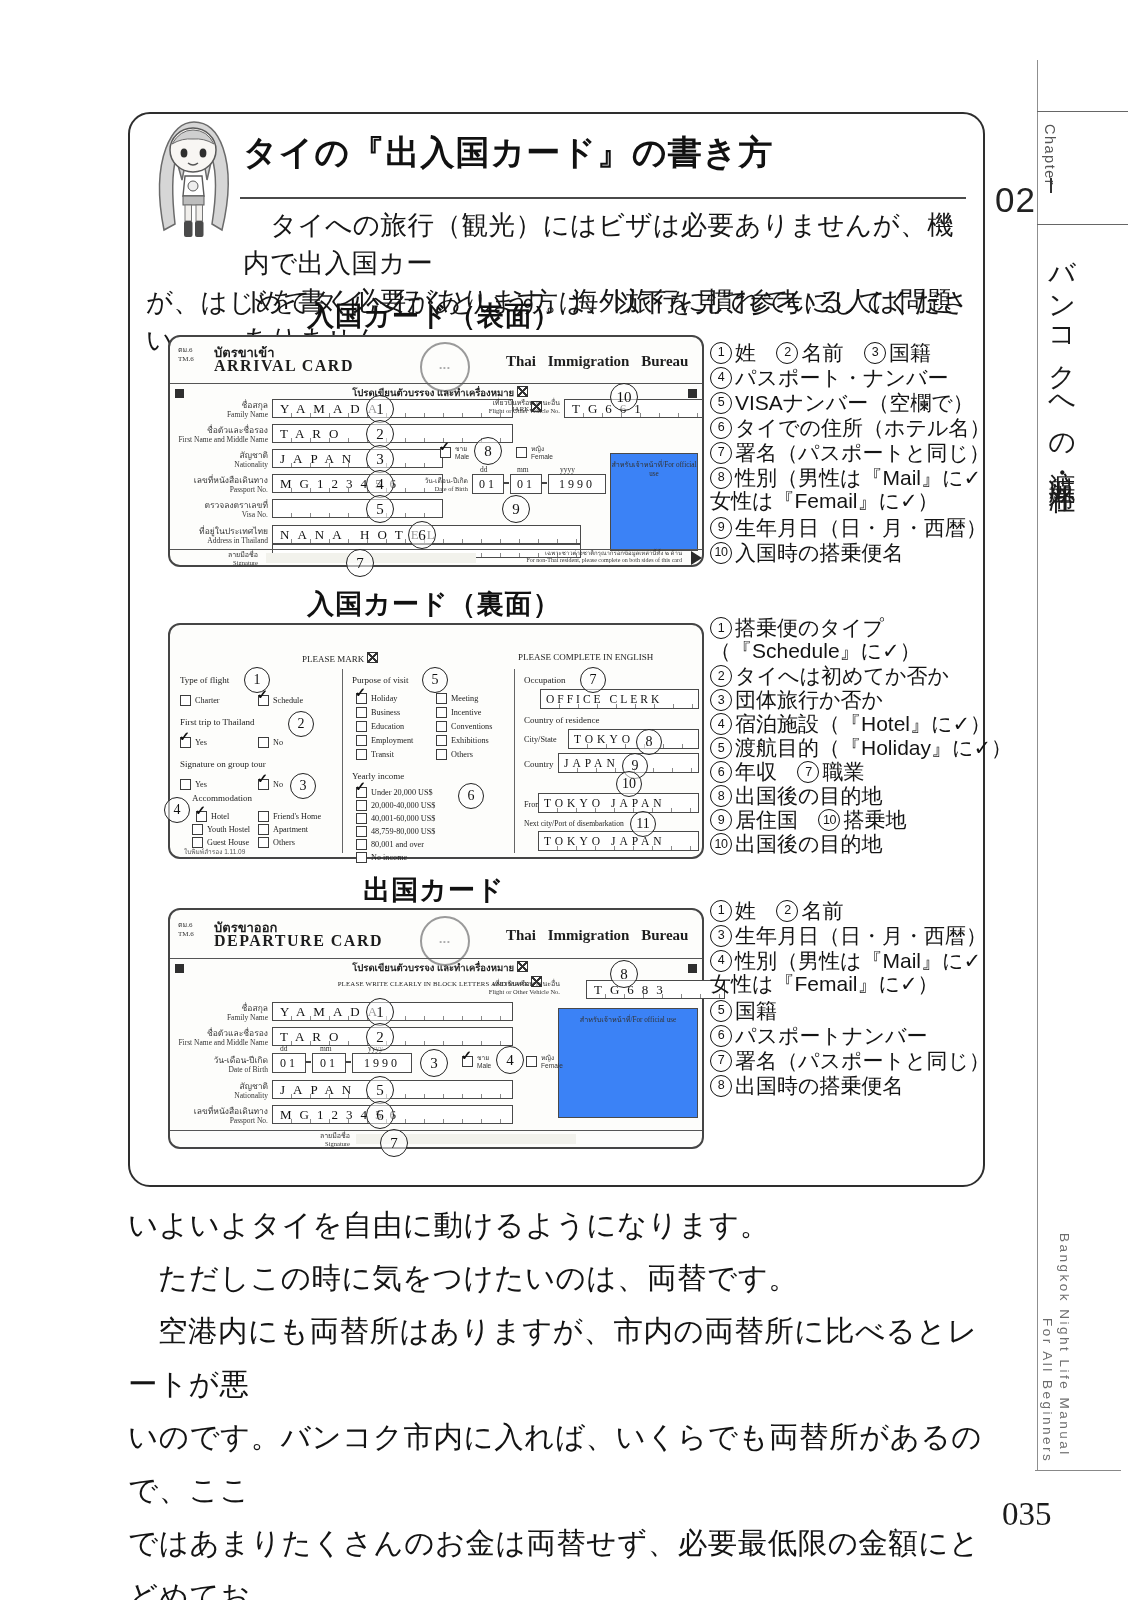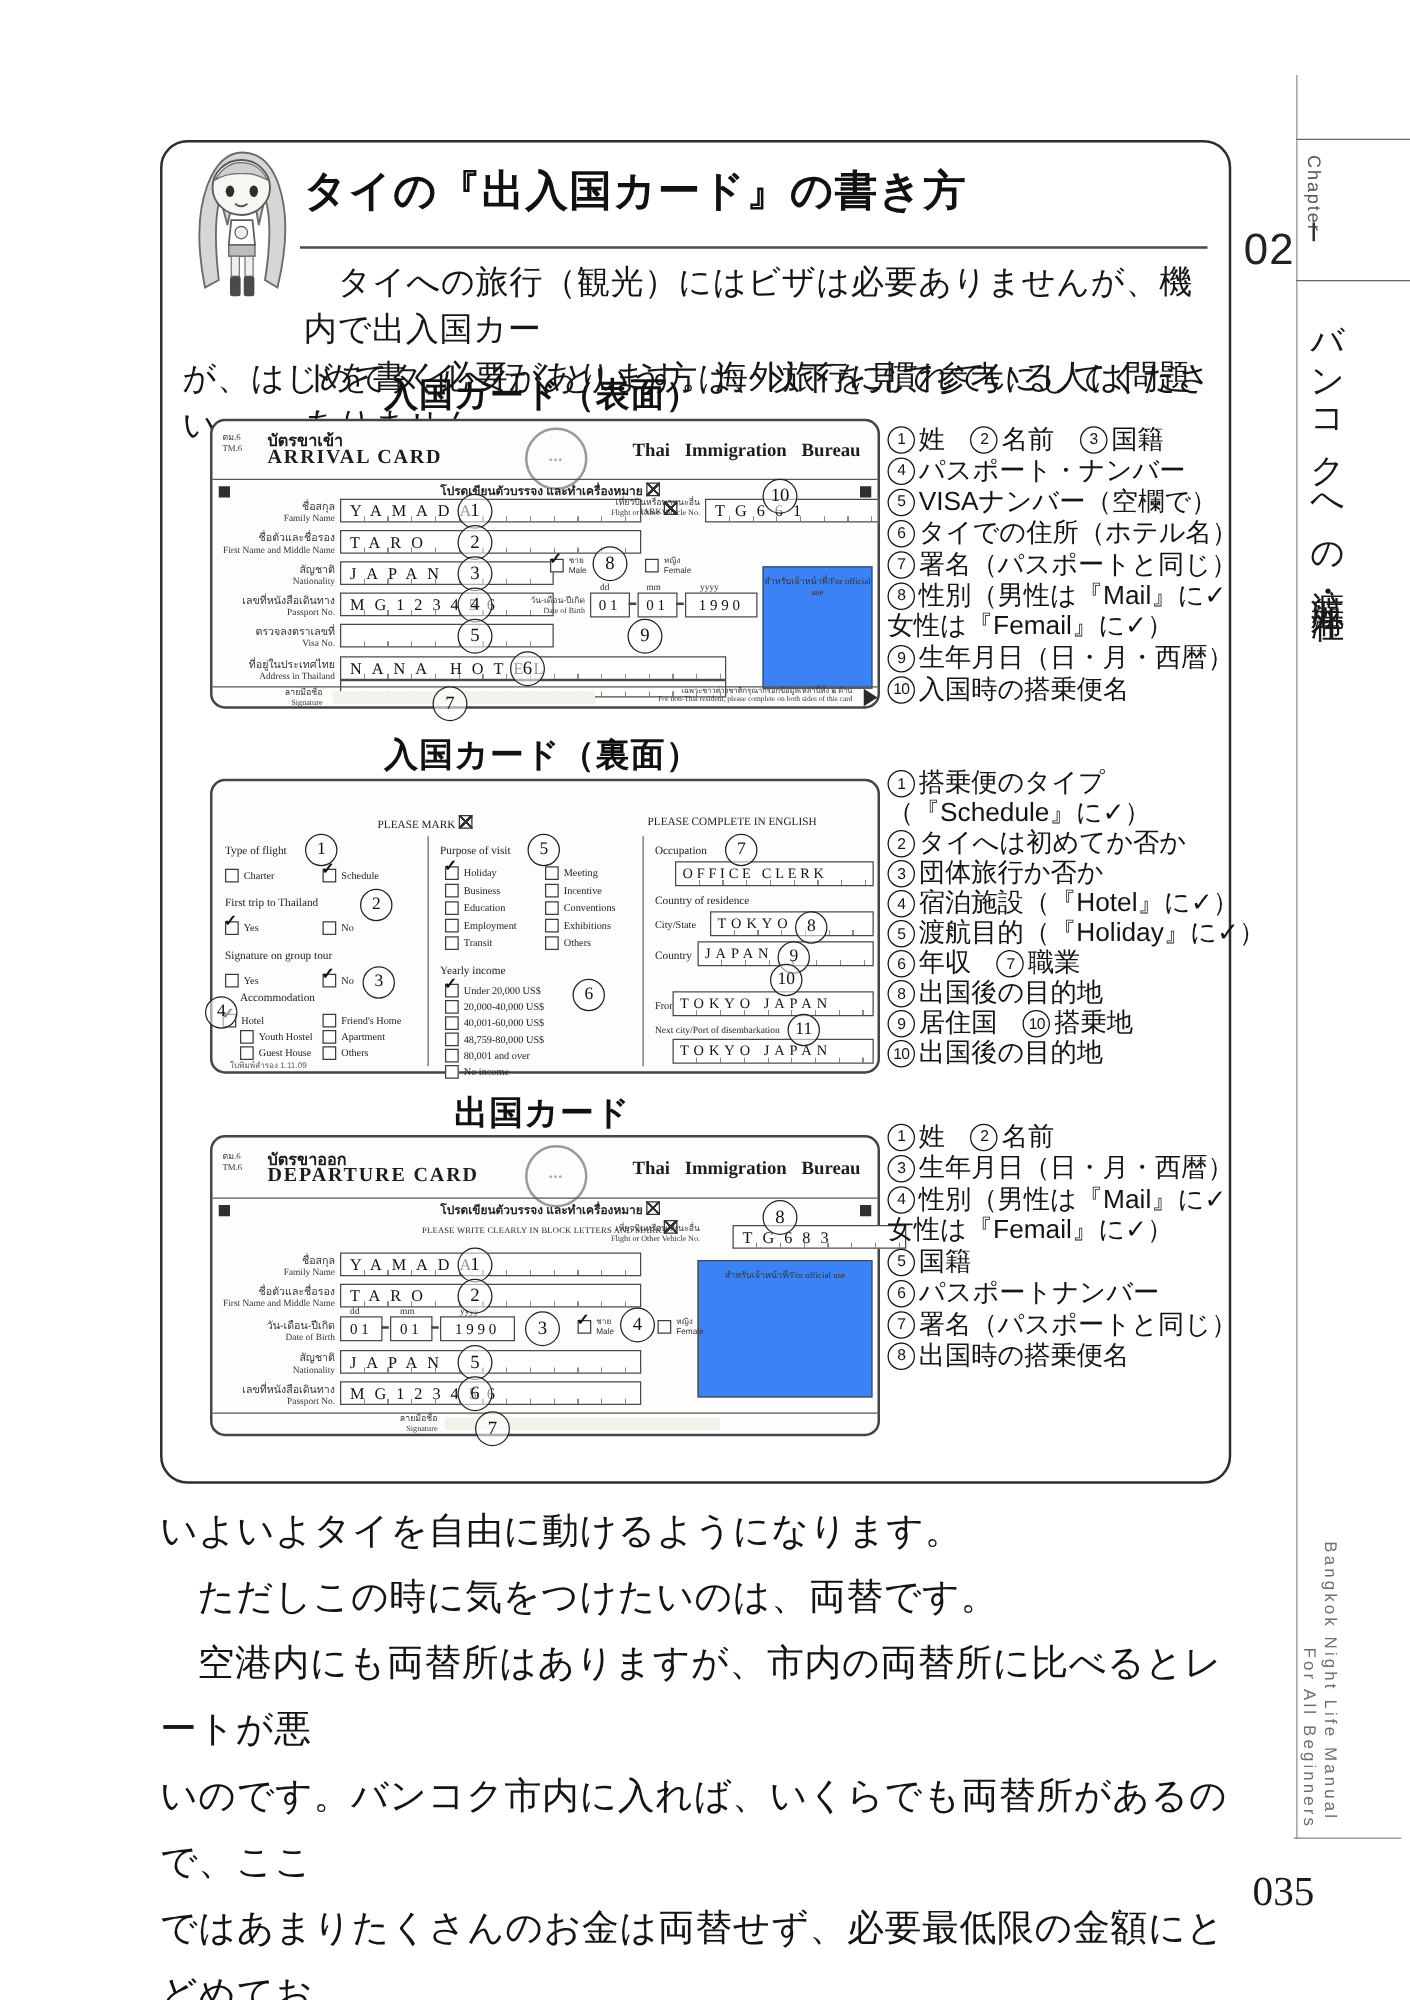--- a/index.html
+++ b/index.html
@@ -319,21 +319,21 @@
         <span class="ol">Yes</span>
       </div>
     <div class="opt" style="left:88px;top:154px;">
         <span class="cb ck"></span>
         <span class="ol">No</span>
       </div>
     <div class="circ s24" style="left:120px;top:148px;">3</div>
 
     <div class="abs sl" style="left:22px;top:168px;">Accommodation</div>
     <div class="circ s24" style="left:-6px;top:172px;">4</div>
-    <div class="opt" style="left:8px;top:186px;">
+    <div class="opt" style="left:26px;top:186px;">
         <span class="cb ck"></span>
         <span class="ol">Hotel</span>
       </div>
     <div class="opt" style="left:88px;top:186px;">
         <span class="cb"></span>
         <span class="ol">Friend's Home</span>
       </div>
     <div class="opt" style="left:22px;top:199px;">
         <span class="cb"></span>
         <span class="ol">Youth Hostel</span>

